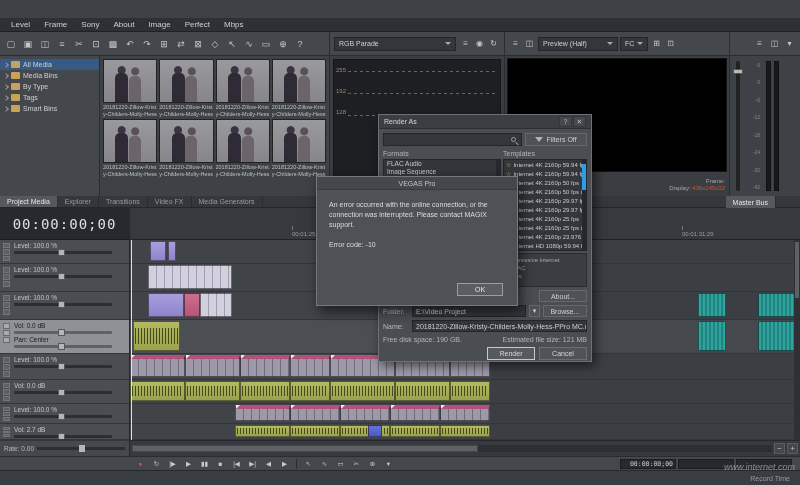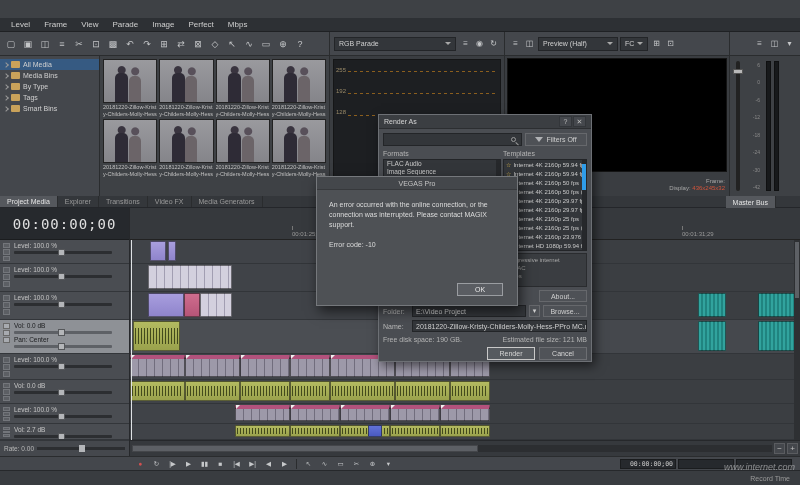--- a/index.html
+++ b/index.html
@@ -169,22 +169,22 @@
 </head>
 <body>
 
 <div class="app">
 
 
   <div class="menubar">
 
   <span class="menu-item">Level</span>
       <span class="menu-item">Frame</span>
-      <span class="menu-item">View</span>
-      <span class="menu-item">Parade</span>
+      <span class="menu-item">Sony</span>
+      <span class="menu-item">About</span>
       <span class="menu-item">Image</span>
       <span class="menu-item">Perfect</span>
       <span class="menu-item">Mbps</span>
     </div>
 
   <div class="band">
     <div class="sec main-toolbar">
 
     <span class="tool">▢</span>
         <span class="tool">▣</span>

